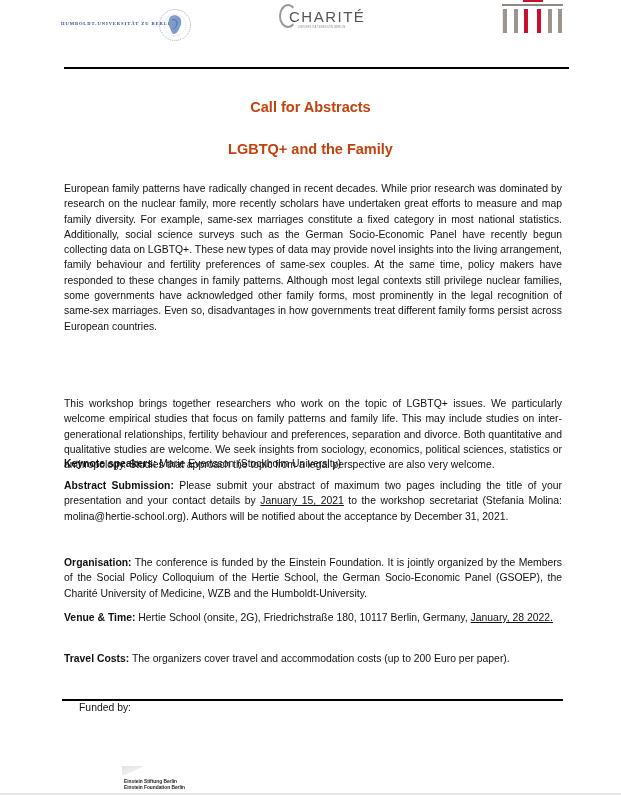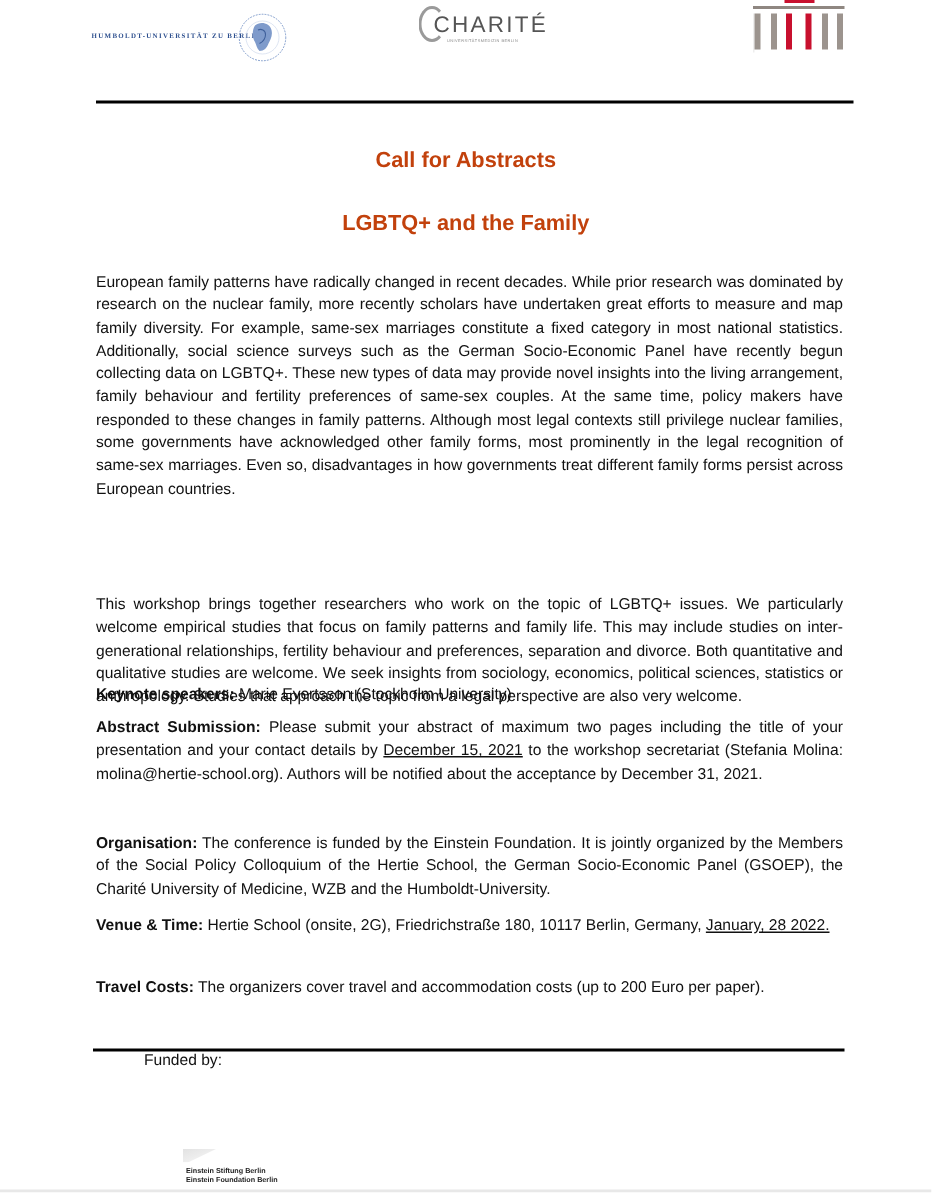--- a/index.html
+++ b/index.html
@@ -38,21 +38,21 @@
   .p1 { top: 181px; }
   .p2 { top: 348px; margin-top: 48px; }
   .p3 { top: 456px; }
   .p4 { top: 478px; }
   .p5 { top: 555px; }
   .p6 { top: 610px; }
   .p7 { top: 651px; }
   .lbl { font-weight: bold; }
   .u { text-decoration: underline; }
 
-  .funded-label { position: absolute; left: 80px; top: 702px; font-size: 10.4px; color: #111; padding-left: 16px; }
+  .funded-label { position: absolute; left: 63px; top: 702px; font-size: 10.4px; color: #111; padding-left: 16px; }
   .einstein-box { position: absolute; left: 73px; top: 725px; width: 52px; height: 52px; background: #e30a1a; }
   .einstein-word { position: absolute; left: 2px; top: 22px; color: #fff; font-weight: bold; font-size: 8.2px; letter-spacing: 0.1px; }
   .einstein-sub { position: absolute; left: 2px; top: 31px; color: #ffd5d5; font-size: 3.6px; }
   .einstein-shadow2 { position: absolute; left: 122px; top: 766px; width: 22px; height: 9px; background: linear-gradient(160deg, #e2e2e2 0%, #f2f2f2 70%, #fff 100%); clip-path: polygon(0 0, 100% 0, 15% 100%, 0 100%); }
   .einstein-cap { position: absolute; left: 124px; top: 779px; font-size: 4.8px; font-weight: bold; line-height: 6px; color: #222; white-space: nowrap; }
 </style>
 </head>
 <body>
 
 <div class="page">
@@ -91,21 +91,21 @@
   <div class="subtitle">LGBTQ+ and the Family</div>
 
   <div class="body-text p1">European family patterns have radically changed in recent decades. While prior research was dominated by research on the nuclear family, more recently scholars have undertaken great efforts to measure and map family diversity. For example, same-sex marriages constitute a fixed category in most national statistics. Additionally, social science surveys such as the German Socio-Economic Panel have recently begun collecting data on LGBTQ+. These new types of data may provide novel insights into the living arrangement, family behaviour and fertility preferences of same-sex couples. At the same time, policy makers have responded to these changes in family patterns. Although most legal contexts still privilege nuclear families, some governments have acknowledged other family forms, most prominently in the legal recognition of same-sex marriages. Even so, disadvantages in how governments treat different family forms persist across European countries.</div>
   <div class="body-text p2">This workshop brings together researchers who work on the topic of LGBTQ+ issues. We particularly welcome empirical studies that focus on family patterns and family life. This may include studies on inter-generational relationships, fertility behaviour and preferences, separation and divorce. Both quantitative and qualitative studies are welcome. We seek insights from sociology, economics, political sciences, statistics or anthropology. Studies that approach the topic from a legal perspective are also very welcome.</div>
 
   <div class="body-text p3">
     <span class="lbl">Keynote speakers:</span><span> Marie Evertsson (Stockholm University)</span>
   </div>
 
   <div class="body-text p4">
-    <span class="lbl">Abstract Submission:</span><span> Please submit your abstract of maximum two pages including the title of your presentation and your contact details by </span><span class="u">December 15, 2021</span><span> to the workshop secretariat (Stefania Molina: molina@hertie-school.org). Authors will be notified about the acceptance by December 31, 2021.</span>
+    <span class="lbl">Abstract Submission:</span><span> Please submit your abstract of maximum two pages including the title of your presentation and your contact details by </span><span class="u">January 15, 2021</span><span> to the workshop secretariat (Stefania Molina: molina@hertie-school.org). Authors will be notified about the acceptance by December 31, 2021.</span>
   </div>
 
   <div class="body-text p5">
     <span class="lbl">Organisation:</span><span> The conference is funded by the Einstein Foundation. It is jointly organized by the Members of the Social Policy Colloquium of the Hertie School, the German Socio-Economic Panel (GSOEP), the Charité University of Medicine, WZB and the Humboldt-University.</span>
   </div>
 
   <div class="body-text p6">
     <span class="lbl">Venue &amp; Time:</span><span> Hertie School (onsite, 2G), Friedrichstraße 180, 10117 Berlin, Germany, </span><span class="u">January, 28 2022.</span>
   </div>
 

